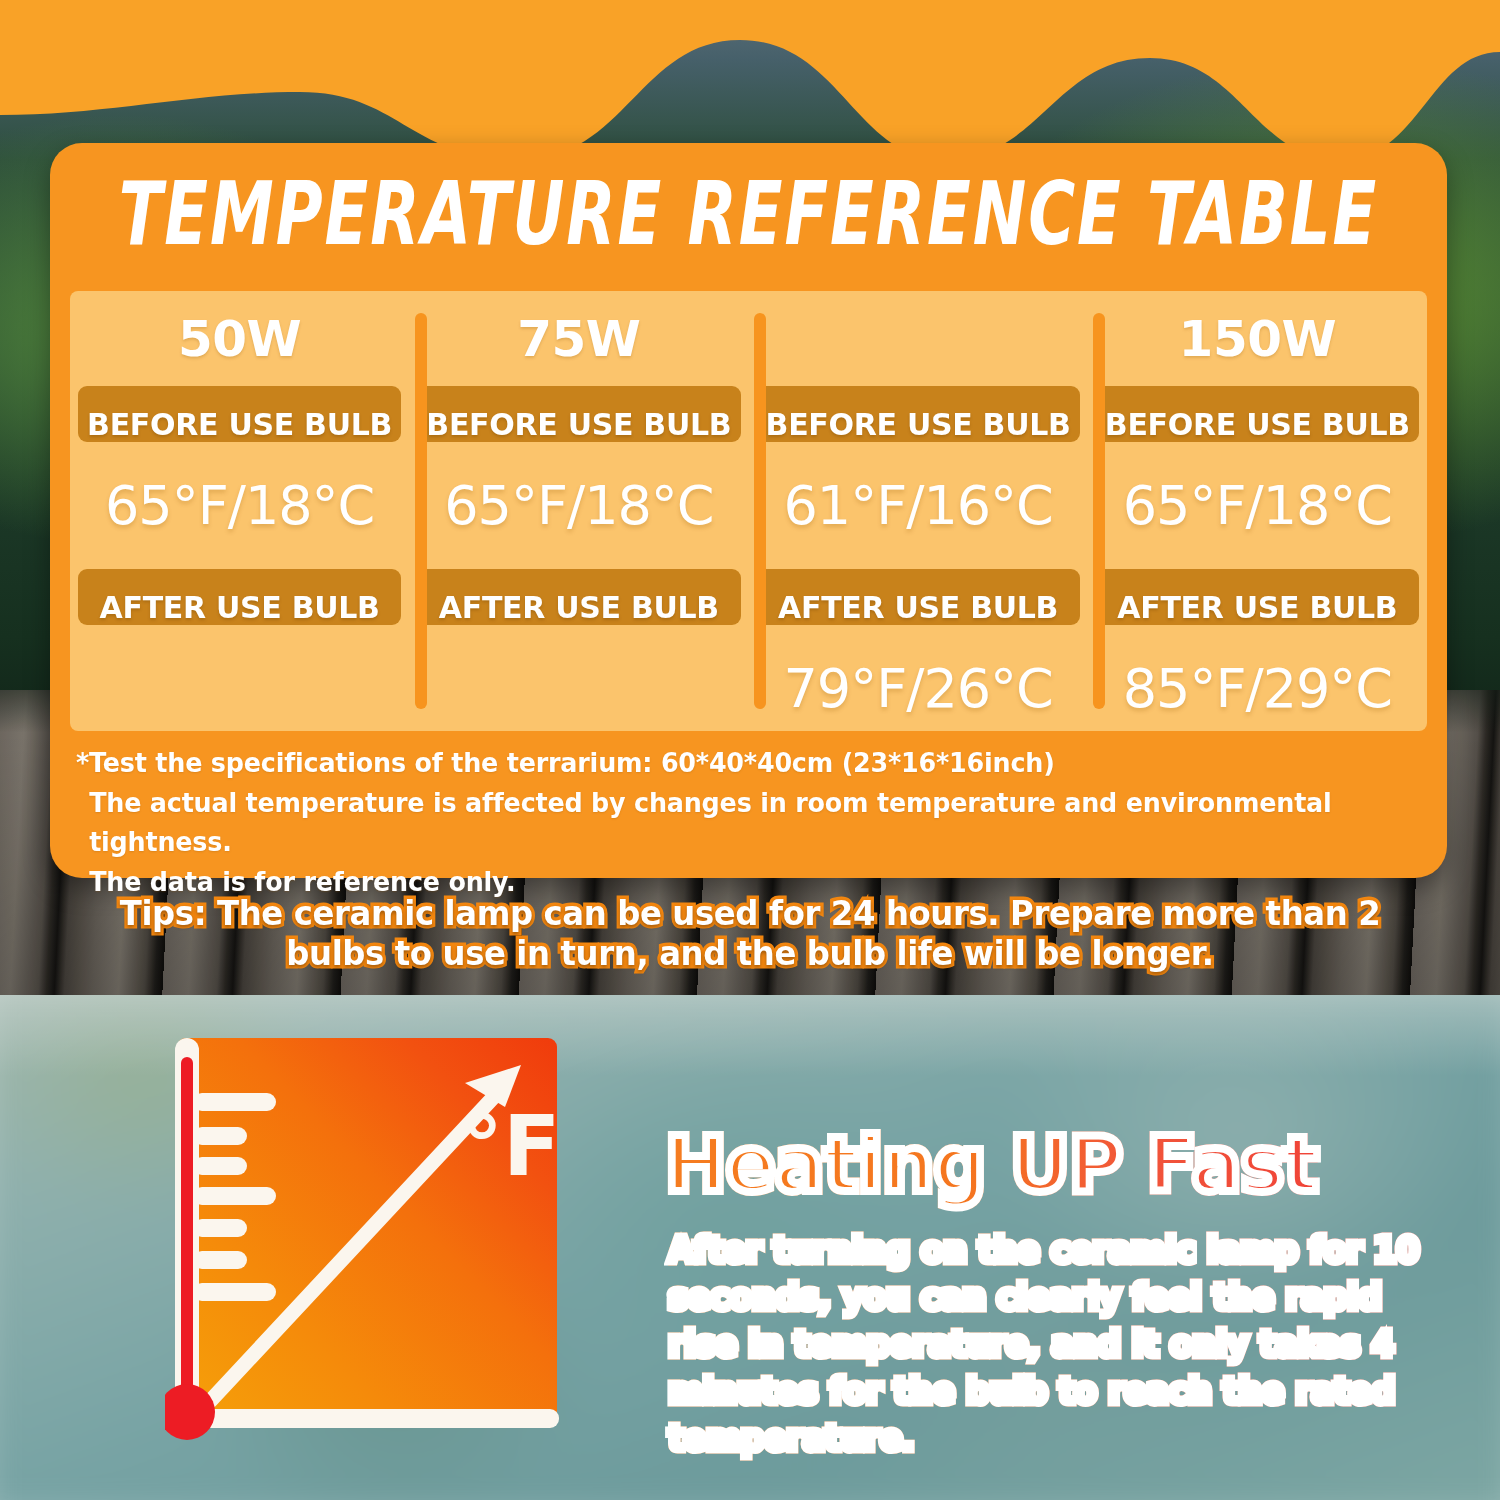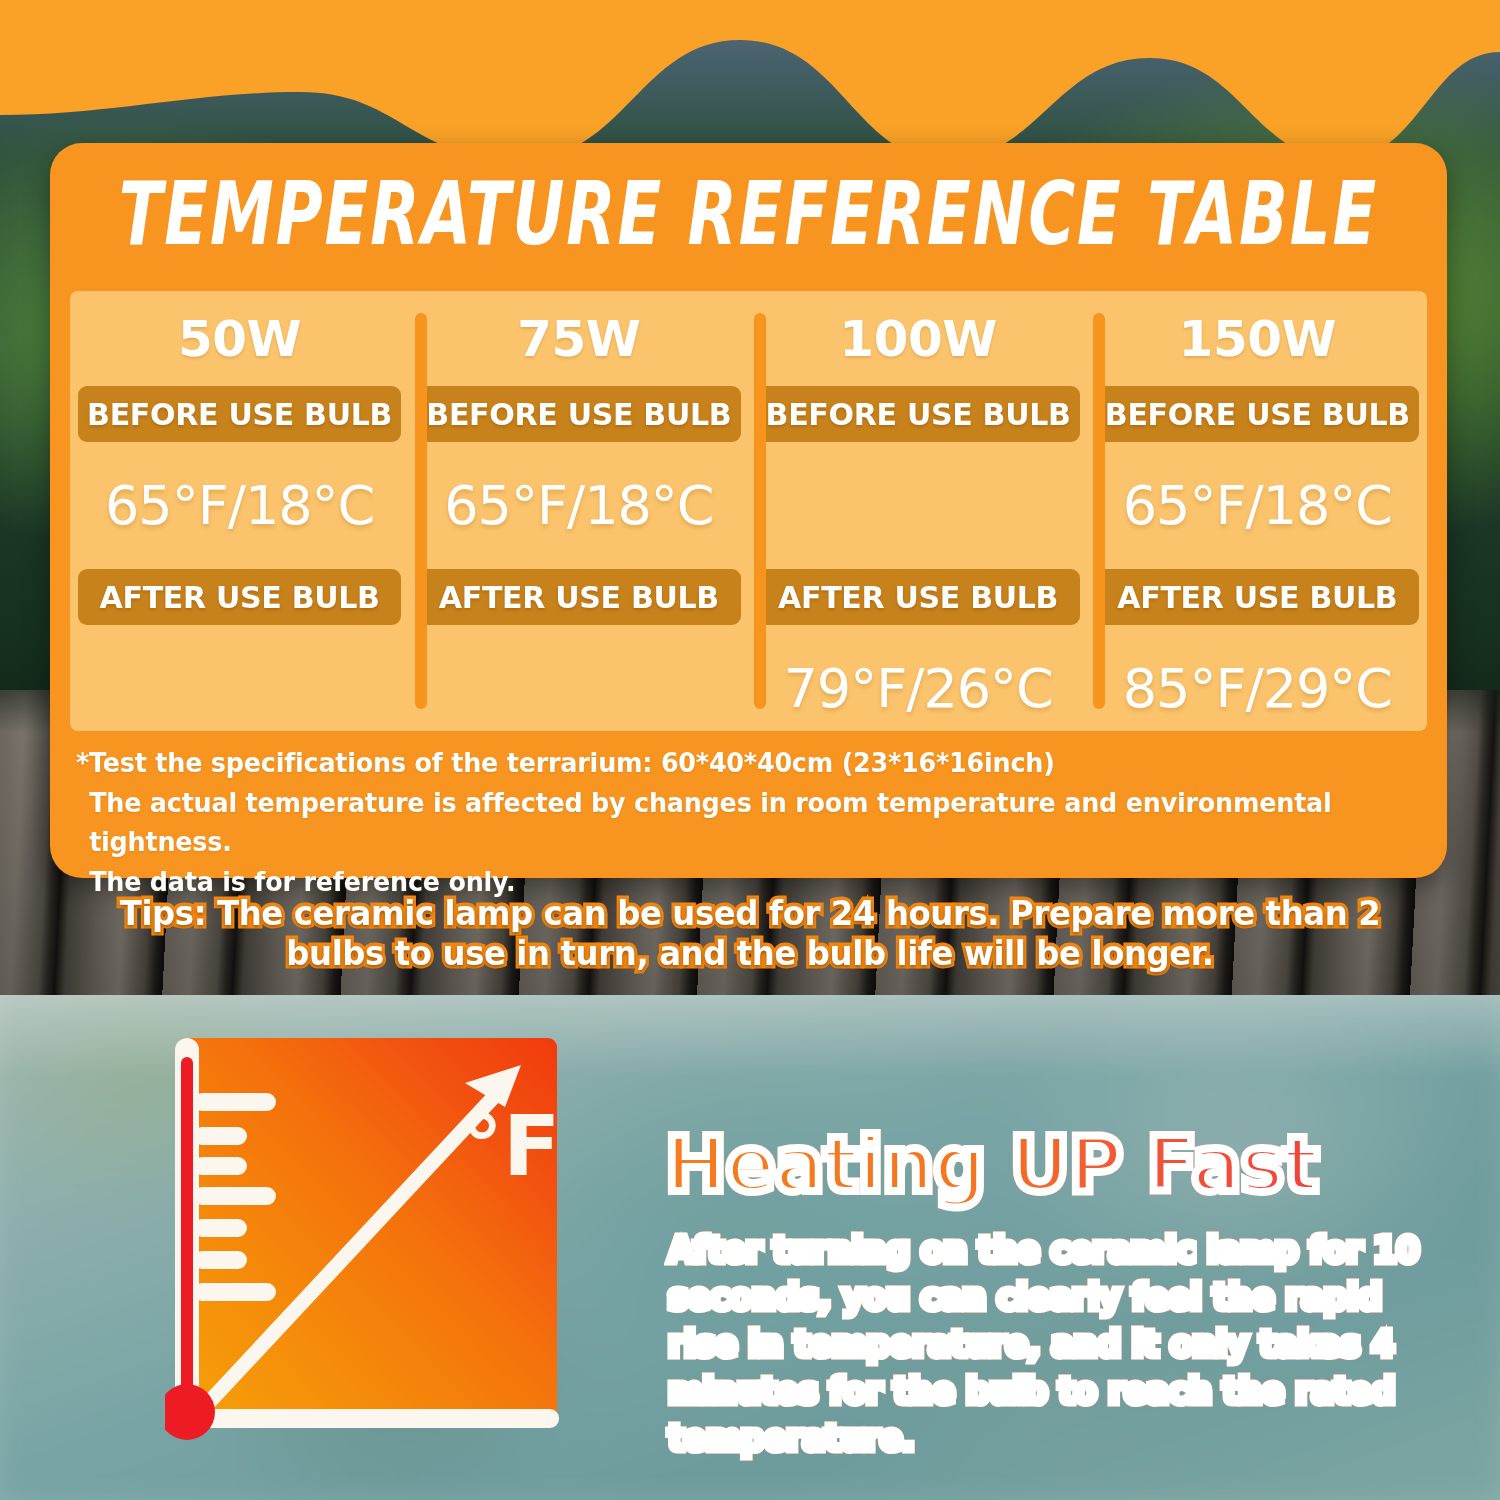--- a/index.html
+++ b/index.html
@@ -87,21 +87,21 @@
     font-size:50px; font-weight:700; color:#ffffff;
     font-family:"DejaVu Sans", sans-serif;
     letter-spacing:-.5px;
     text-shadow:0 2px 3px rgba(140,80,0,.22);
   }
 
   .band{
     position:absolute; left:8px; width:calc(100% - 16px); height:56px;
     background:#C8821B;
     border-radius:9px;
-    display:flex; align-items:center; justify-content:center;
+    display:flex; align-items:flex-end; justify-content:center;
   }
   .band.before{ top:95px; }
   .band.after { top:278px; }
   .band span{
     font-size:30px; font-weight:700; color:#ffffff;
     font-family:"DejaVu Sans", sans-serif;
     letter-spacing:-.3px;
     text-shadow:0 2px 3px rgba(110,62,0,.30);
   }
 
@@ -262,25 +262,25 @@
           </div>
           <div class="val v-before">
             <span>65°F/18°C</span>
           </div>
           <div class="band after">
             <span>AFTER USE BULB</span>
           </div>
         </div>
 
         <div class="tcol">
-          <div class="hdr-row">
-            <span>100W</span>
-          </div>
           <div class="band before">
             <span>BEFORE USE BULB</span>
+          </div>
+          <div class="val v-before">
+            <span>61°F/16°C</span>
           </div>
           <div class="band after">
             <span>AFTER USE BULB</span>
           </div>
           <div class="val v-after">
             <span>79°F/26°C</span>
           </div>
         </div>
 
         <div class="tcol">

